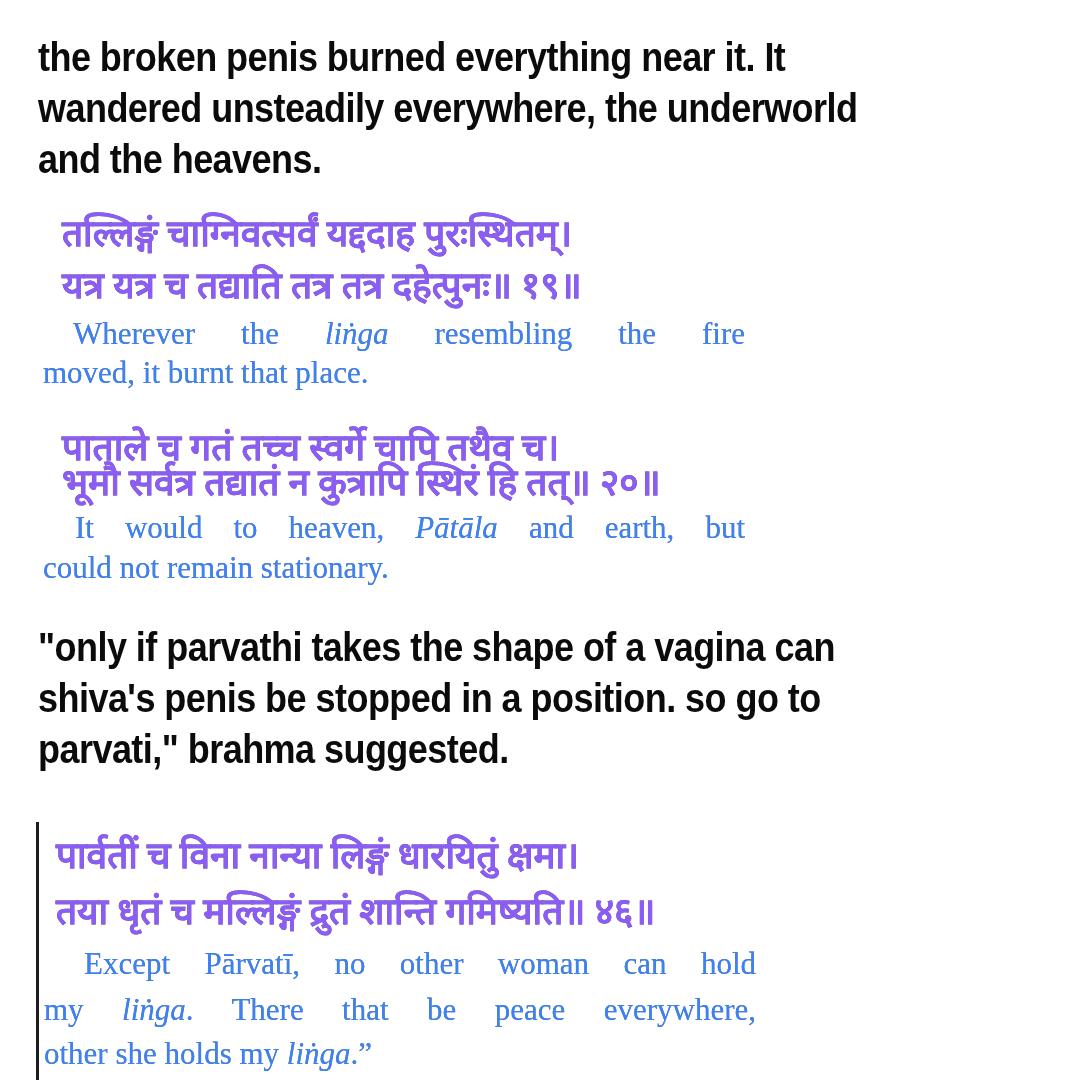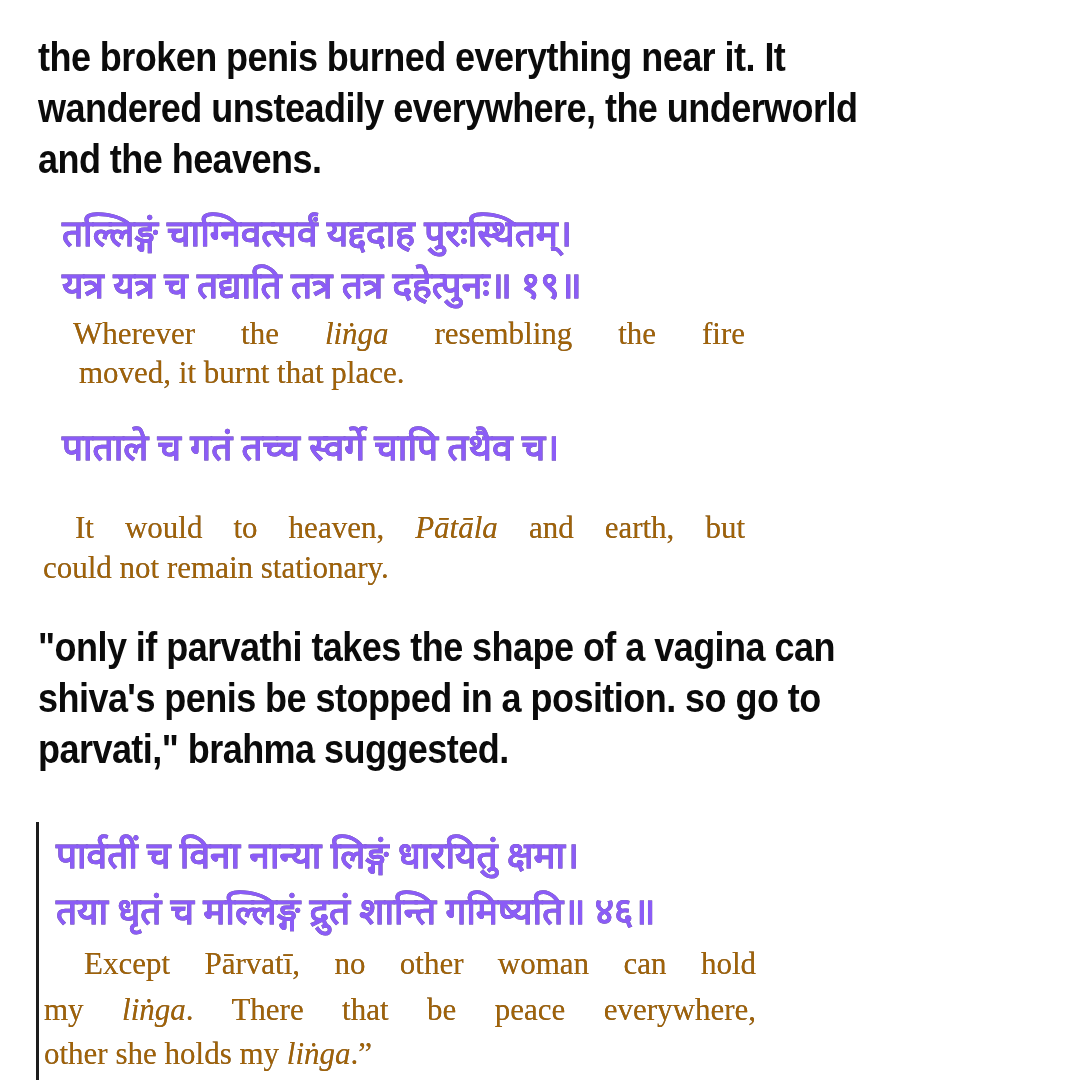--- a/index.html
+++ b/index.html
@@ -5,21 +5,21 @@
   html,body{margin:0;padding:0;background:#ffffff;}
   #page{position:relative;width:924px;height:1080px;background:#ffffff;overflow:hidden;
         -webkit-font-smoothing:antialiased;}
   
   .caption{position:absolute;font-family:"Liberation Sans",sans-serif;font-weight:700;
            font-size:40px;line-height:51px;letter-spacing:-0.6px;color:#0b0b0b;
            transform:scaleX(.9);transform-origin:0 0;white-space:nowrap;}
   
   .dev{position:absolute;font-family:"Liberation Serif","DejaVu Sans",serif;font-weight:700;
        font-size:37px;color:#8b5cf6;white-space:nowrap;text-shadow:0 0 .6px rgba(0,0,0,.65);}
-  .ser{position:absolute;font-family:"Liberation Serif",serif;font-size:31px;color:#a16207;
+  .ser{position:absolute;font-family:"Liberation Serif",serif;font-size:31px;color:#3b82f6;
        text-shadow:0 0 .5px rgba(0,0,0,.55);}
   .just{text-align:justify;text-align-last:justify;}
   .it{font-style:italic;}
   .rule{position:absolute;background:#1c1c1c;}
 </style>
 </head>
 <body>
 
 <div id="page">
 
@@ -28,23 +28,24 @@
     <div>wandered unsteadily everywhere, the underworld</div>
     <div>and the heavens.</div>
   </div>
 
   <div class="dev" style="left:62px;top:206px;">तल्लिङ्गं चाग्निवत्सर्वं यद्ददाह पुरःस्थितम्।</div>
   <div class="dev" style="left:62px;top:258px;">यत्र यत्र च तद्याति तत्र तत्र दहेत्पुनः॥ १९॥</div>
 
   <div class="ser just" style="left:43px;top:316px;width:702px;text-indent:30px;">
     <span>Wherever the </span><span class="it">liṅga</span><span> resembling the fire</span>
   </div>
-  <div class="ser" style="left:43px;top:355px;margin-left:36px;">moved, it burnt that place.</div>
+  <div class="ser" style="left:43px;top:355px;">moved, it burnt that place.</div>
 
   <div class="dev" style="left:62px;top:420px;">पाताले च गतं तच्च स्वर्गे चापि तथैव च।</div>
+  <div class="dev" style="left:62px;top:455px;">भूमौ सर्वत्र तद्यातं न कुत्रापि स्थिरं हि तत्॥ २०॥</div>
 
   <div class="ser just" style="left:43px;top:510px;width:702px;text-indent:32px;">
     <span>It would to heaven, </span><span class="it">Pātāla</span><span> and earth, but</span>
   </div>
   <div class="ser" style="left:43px;top:550px;">could not remain stationary.</div>
 
   <div class="caption" style="left:38px;top:622px;">
     <div>"only if parvathi takes the shape of a vagina can</div>
     <div>shiva's penis be stopped in a position. so go to</div>
     <div>parvati," brahma suggested.</div>

